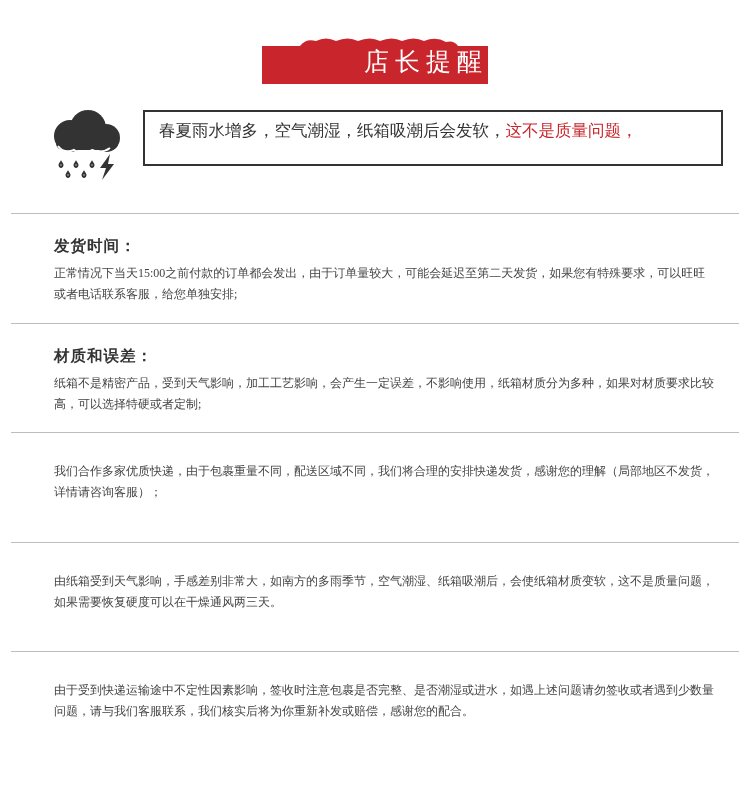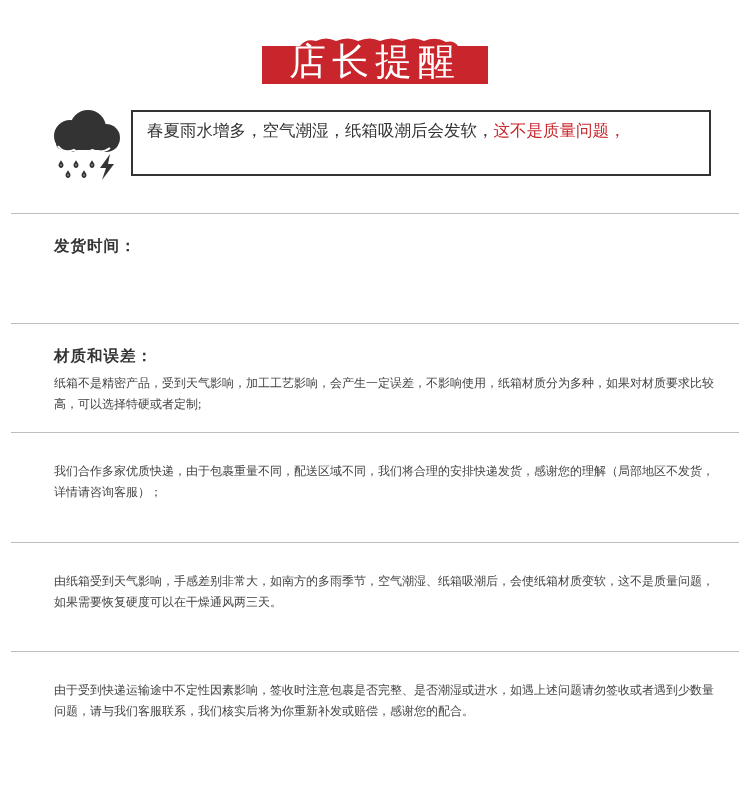--- a/index.html
+++ b/index.html
@@ -1,23 +1,23 @@
 <!DOCTYPE html>
 <html><head>
 <meta charset="utf-8">
 <style>
   html, body { margin: 0; padding: 0; background: #ffffff; }
   body { width: 750px; height: 798px; position: relative; overflow: hidden;
          font-family: "DejaVu Sans", "Liberation Sans", sans-serif; color: #333; }
   .banner { position: absolute; left: 262px; top: 36px; width: 226px; height: 48px; }
   .banner svg { position: absolute; left: 0; top: 0; }
-  .banner-title { position: absolute; left: 0; top: 4px; width: 226px; text-align: center;
-                  color: #fff; font-size: 37px; letter-spacing: 6px; line-height: 44px; }
+  .banner-title { position: absolute; left: 0; top: 4px; width: 226px; text-align: right;
+                  color: #fff; font-size: 25px; letter-spacing: 6px; line-height: 44px; }
   .cloud { position: absolute; left: 48px; top: 108px; width: 76px; height: 76px; }
-  .notice { position: absolute; left: 131px; top: 110px; width: 580px; height: 66px;
+  .notice { position: absolute; left: 143px; top: 110px; width: 580px; height: 56px;
             border: 2px solid #333; box-sizing: border-box; padding: 6px 0 0 14px;
             font-size: 16.5px; line-height: 26px; color: #333; }
   .notice .red { color: #c8262c; }
   .divider { position: absolute; left: 11px; width: 728px; height: 1px; background: #bdbdbd; }
   .section { position: absolute; left: 54px; width: 660px; font-family: Liberation Serif, serif; }
   .section h3 { margin: 0; font-size: 15.5px; font-weight: bold; color: #333; line-height: 22px; letter-spacing: 1px; }
   .section p { margin: 6px 0 0 0; font-size: 12px; line-height: 21px; color: #444; }
 </style>
 </head>
 <body>
@@ -52,20 +52,21 @@
 <div class="notice">
   <div>
     <span>春夏雨水增多，空气潮湿，纸箱吸潮后会发软，</span><span class="red">这不是质量问题，</span>
   </div>
 </div>
 
 <div class="divider" style="top:213px"></div>
 
 <div class="section" style="top:235px">
   <h3>发货时间：</h3>
+  <p>正常情况下当天15:00之前付款的订单都会发出，由于订单量较大，可能会延迟至第二天发货，如果您有特殊要求，可以旺旺或者电话联系客服，给您单独安排;</p>
 </div>
 
 <div class="divider" style="top:323px"></div>
 
 <div class="section" style="top:345px">
   <h3>材质和误差：</h3>
   <p>纸箱不是精密产品，受到天气影响，加工工艺影响，会产生一定误差，不影响使用，纸箱材质分为多种，如果对材质要求比较高，可以选择特硬或者定制;</p>
 </div>
 
 <div class="divider" style="top:432px"></div>

